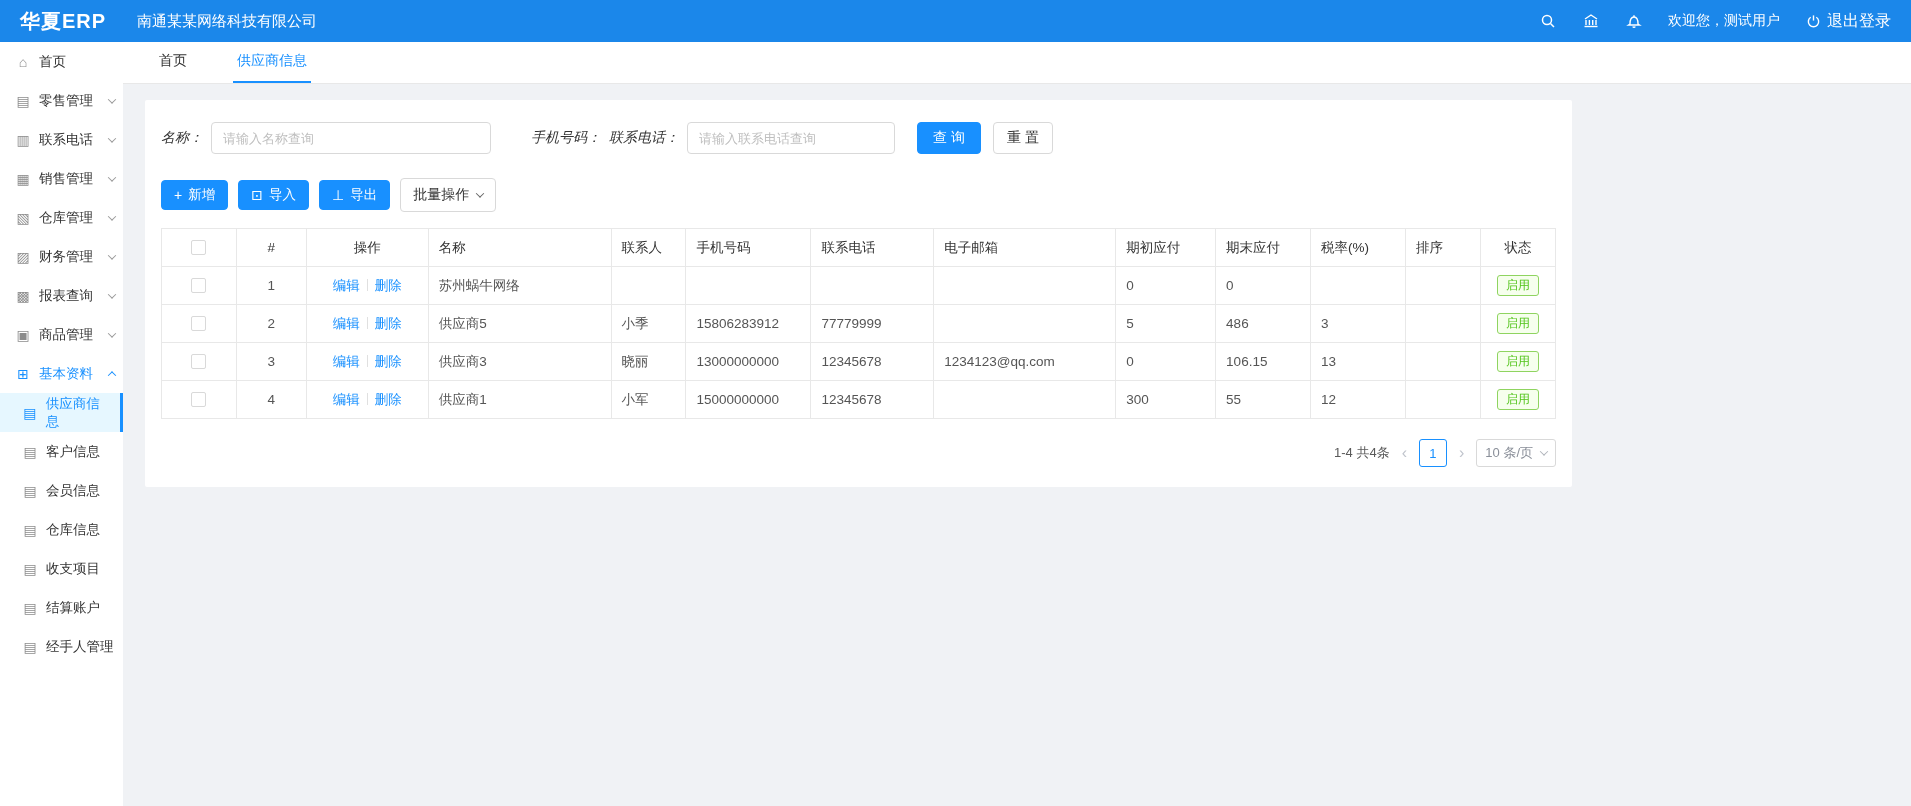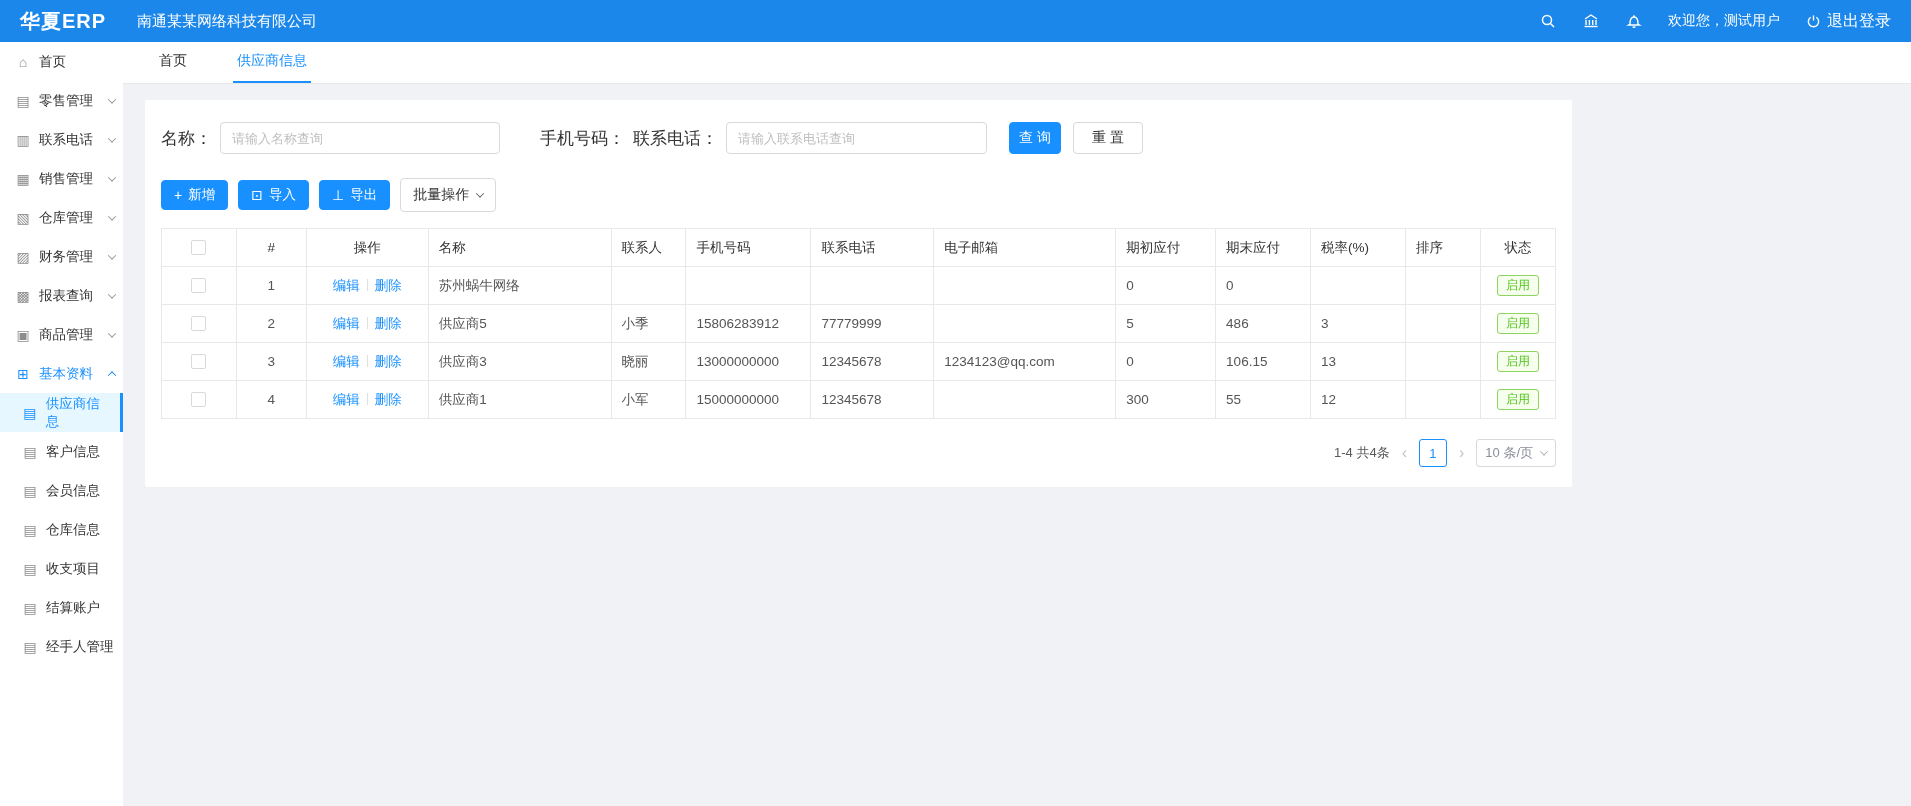--- a/index.html
+++ b/index.html
@@ -33,33 +33,33 @@
 
   .content { flex:1; background:#f0f2f5; }
   .tabbar { height:42px; background:#fff; border-bottom:1px solid #e8e8e8; display:flex; align-items:flex-end; padding-left:32px; }
   .tab { margin-right:42px; padding:0 4px 11px; font-size:14px; color:#333; cursor:pointer; border-bottom:2px solid transparent; }
   .tab.active { color:#1890ff; border-bottom-color:#1890ff; }
 
   
   .card { width:1427px; margin:16px 0 0 22px; background:#fff; border-radius:2px; padding:22px 16px 20px; }
 
   .search-row { display:flex; align-items:center; }
-  .search-row label { font-size:17px; color:#333; margin-right:8px; white-space:nowrap; }
+  .search-row label { font-size:14px; color:#333; margin-right:8px; white-space:nowrap;font-style:italic; }
   .search-row input[type="text"] { height:32px; border:1px solid #d9d9d9; border-radius:4px; padding:0 11px; font-size:13px;
     font-family:"Liberation Sans","DejaVu Sans",sans-serif; color:#333; outline:none; }
   .search-row input::placeholder { color:#bfbfbf; }
   .inp-name { width:280px; margin-right:40px; }
   .inp-phone { width:260px; margin-right:42px; }
-  .inp-tel { width:261px; margin-right:22px; }
+  .inp-tel { width:208px; margin-right:22px; }
   .btn { height:32px; border-radius:4px; border:1px solid transparent; font-size:14px; cursor:pointer;
     font-family:"Liberation Sans","DejaVu Sans",sans-serif; display:inline-flex; align-items:center; justify-content:center; }
   .btn-primary { background:#1890ff; border-color:#1890ff; color:#fff; }
   .btn-default { background:#fff; border-color:#d9d9d9; color:#333; }
-  .btn-query { width:52px; margin-right:12px; }
-  .btn-reset { width:70px; }
+  .btn-query { width:64px; margin-right:12px; }
+  .btn-reset { width:60px; }
 
   .toolbar { display:flex; align-items:center; margin-top:24px; gap:10px; }
   .btn-tool { height:30px; padding:0 12px; font-size:13.5px; gap:6px; }
   .tool-glyph { font-size:14px; line-height:1; }
   .btn-batch { height:30px; padding:16px 12px; gap:8px; }
   .caret { width:6px; height:6px; border-right:1.4px solid #666; border-bottom:1.4px solid #666; transform:rotate(45deg) translate(-1px,-1px); }
 
   
   table { border-collapse:collapse; margin-top:16px; table-layout:fixed; }
   th, td { border:1px solid #e8e8e8; height:38px; font-size:13.5px; padding:0 10px; overflow:hidden; white-space:nowrap; }

